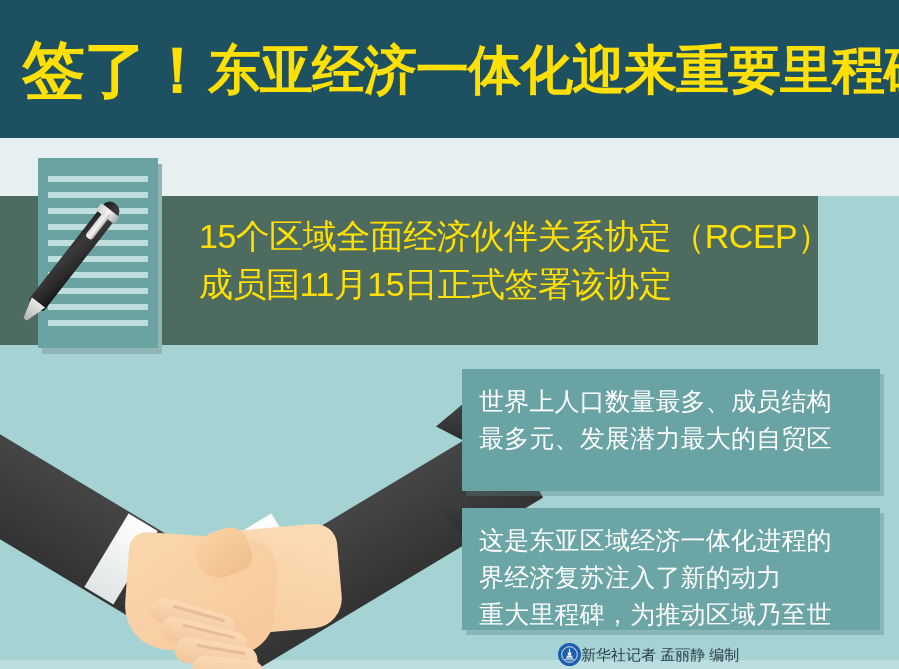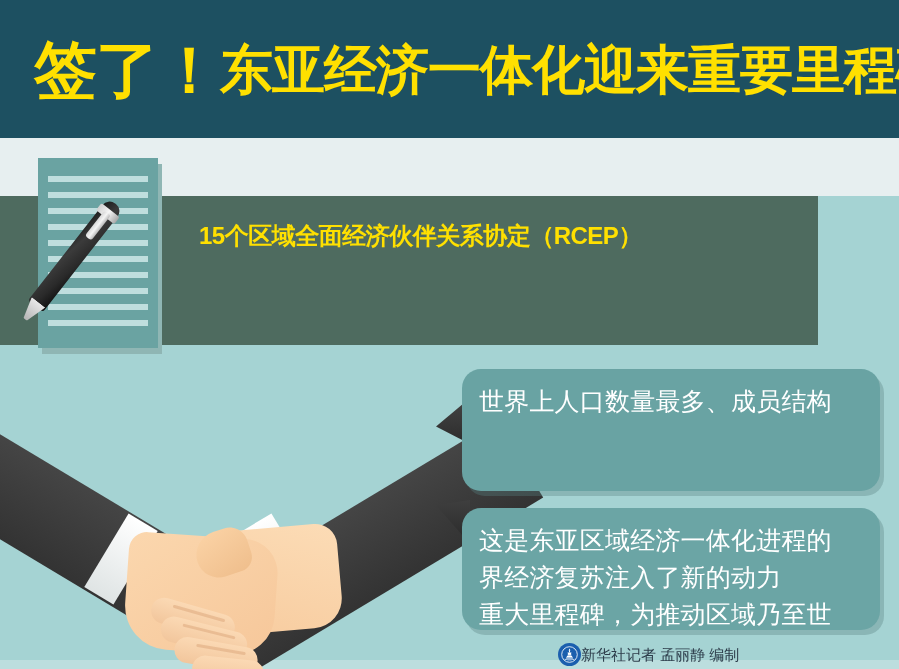--- a/index.html
+++ b/index.html
@@ -12,36 +12,36 @@
 
   
   .band-header{position:absolute;left:0;top:0;width:899px;height:138px;background:#1d5061;}
   .band-light{position:absolute;left:0;top:138px;width:899px;height:58px;background:#e7eff0;}
   .band-green{position:absolute;left:0;top:196px;width:818px;height:149px;background:#4e6b5f;}
   .band-body{position:absolute;left:0;top:345px;width:899px;height:324px;background:#a5d3d3;}
   .band-bottomstrip{position:absolute;left:0;top:660px;width:899px;height:9px;background:#bcdede;}
 
   
   .title{
-    position:absolute;left:34px;top:22px;width:850px;height:95px;
+    position:absolute;left:22px;top:22px;width:850px;height:95px;
     display:flex;align-items:center;white-space:nowrap;text-align:center;
   }
   .title .t-big{
     color:#ffe000;font-weight:bold;font-size:63px;line-height:70px;
     letter-spacing:-1px;
   }
   .title .t-rest{
     color:#ffe000;font-weight:bold;font-size:53px;line-height:70px;
     letter-spacing:-1px;
   }
 
   
   .subtitle{
     position:absolute;left:199px;top:212px;width:700px;
-    color:#ffe000;font-weight:bold;font-size:24px;line-height:48px;
+    color:#ffe000;font-weight:normal;font-size:34px;line-height:48px;
     letter-spacing:-0.5px;white-space:nowrap;
   }
   .subtitle div{height:48px;}
 
   
   .doc-wrap{position:absolute;left:38px;top:158px;width:124px;height:196px;}
   .doc-shadow{position:absolute;left:4px;top:6px;width:120px;height:190px;background:#8fb6b4;}
   .doc-page{position:absolute;left:0;top:0;width:120px;height:190px;background:#6aa3a2;}
   .doc-line{position:absolute;left:10px;width:100px;height:6px;background:#bfdede;}
   .pen{
@@ -128,21 +128,20 @@
     background:linear-gradient(180deg,#444,#2c2c2c);
   }
   .tab2{
     left:436px;top:500px;width:34px;height:44px;
     clip-path:polygon(100% 0%,100% 100%,0% 12%);
     background:linear-gradient(180deg,#3f3f3f,#292929);
   }
   .callout{
     position:absolute;background:#6ba4a4;box-shadow:4px 5px 0 rgba(90,130,130,0.35);
     color:#ffffff;
-    border-radius:19px;
   }
   .callout p{
     margin:0;color:#ffffff;font-size:25px;line-height:37px;
     letter-spacing:0.2px;font-weight:normal;
   }
   .callout-1{left:462px;top:369px;width:418px;height:122px;padding:14px 0 0 17px;box-sizing:border-box;background:#69a3a3;}
   .callout-2{left:462px;top:508px;width:418px;height:122px;padding:14px 18px 0 17px;box-sizing:border-box;background:#6ba5a5;}
 
   
   .credit{
@@ -190,20 +189,21 @@
     </div>
     <div class="pen">
       <div class="pen-band"></div>
       <div class="pen-clip"></div>
       <div class="pen-nib"></div>
     </div>
   </div>
 
   <div class="subtitle">
     <div>15个区域全面经济伙伴关系协定（RCEP）</div>
+    <div>成员国11月15日正式签署该协定</div>
   </div>
 
   <div class="handshake">
     <div class="sleeve sleeve-l"></div>
     <div class="sleeve sleeve-r"></div>
     <div class="cuff cuff-l"></div>
     <div class="cuff cuff-r"></div>
     <div class="hand hand-r"></div>
     <div class="hand hand-l"></div>
     <div class="thumb"></div>
@@ -214,20 +214,21 @@
       <div class="finger" style="left:42px;top:68px;width:72px;transform:rotate(6deg);"></div>
       <div class="knuckle" style="left:22px;top:22px;width:54px;transform:rotate(16deg);"></div>
       <div class="knuckle" style="left:32px;top:40px;width:54px;transform:rotate(14deg);"></div>
       <div class="knuckle" style="left:46px;top:58px;width:50px;transform:rotate(10deg);"></div>
     </div>
   </div>
 
   <div class="tab tab1"></div>
   <div class="callout callout-1">
     <p>世界上人口数量最多、成员结构</p>
+    <p>最多元、发展潜力最大的自贸区</p>
   </div>
 
   <div class="tab tab2"></div>
   <div class="callout callout-2">
     <p>这是东亚区域经济一体化进程的</p>
     <p>界经济复苏注入了新的动力</p>
     <p>重大里程碑，为推动区域乃至世</p>
   </div>
 
   <div class="credit">

